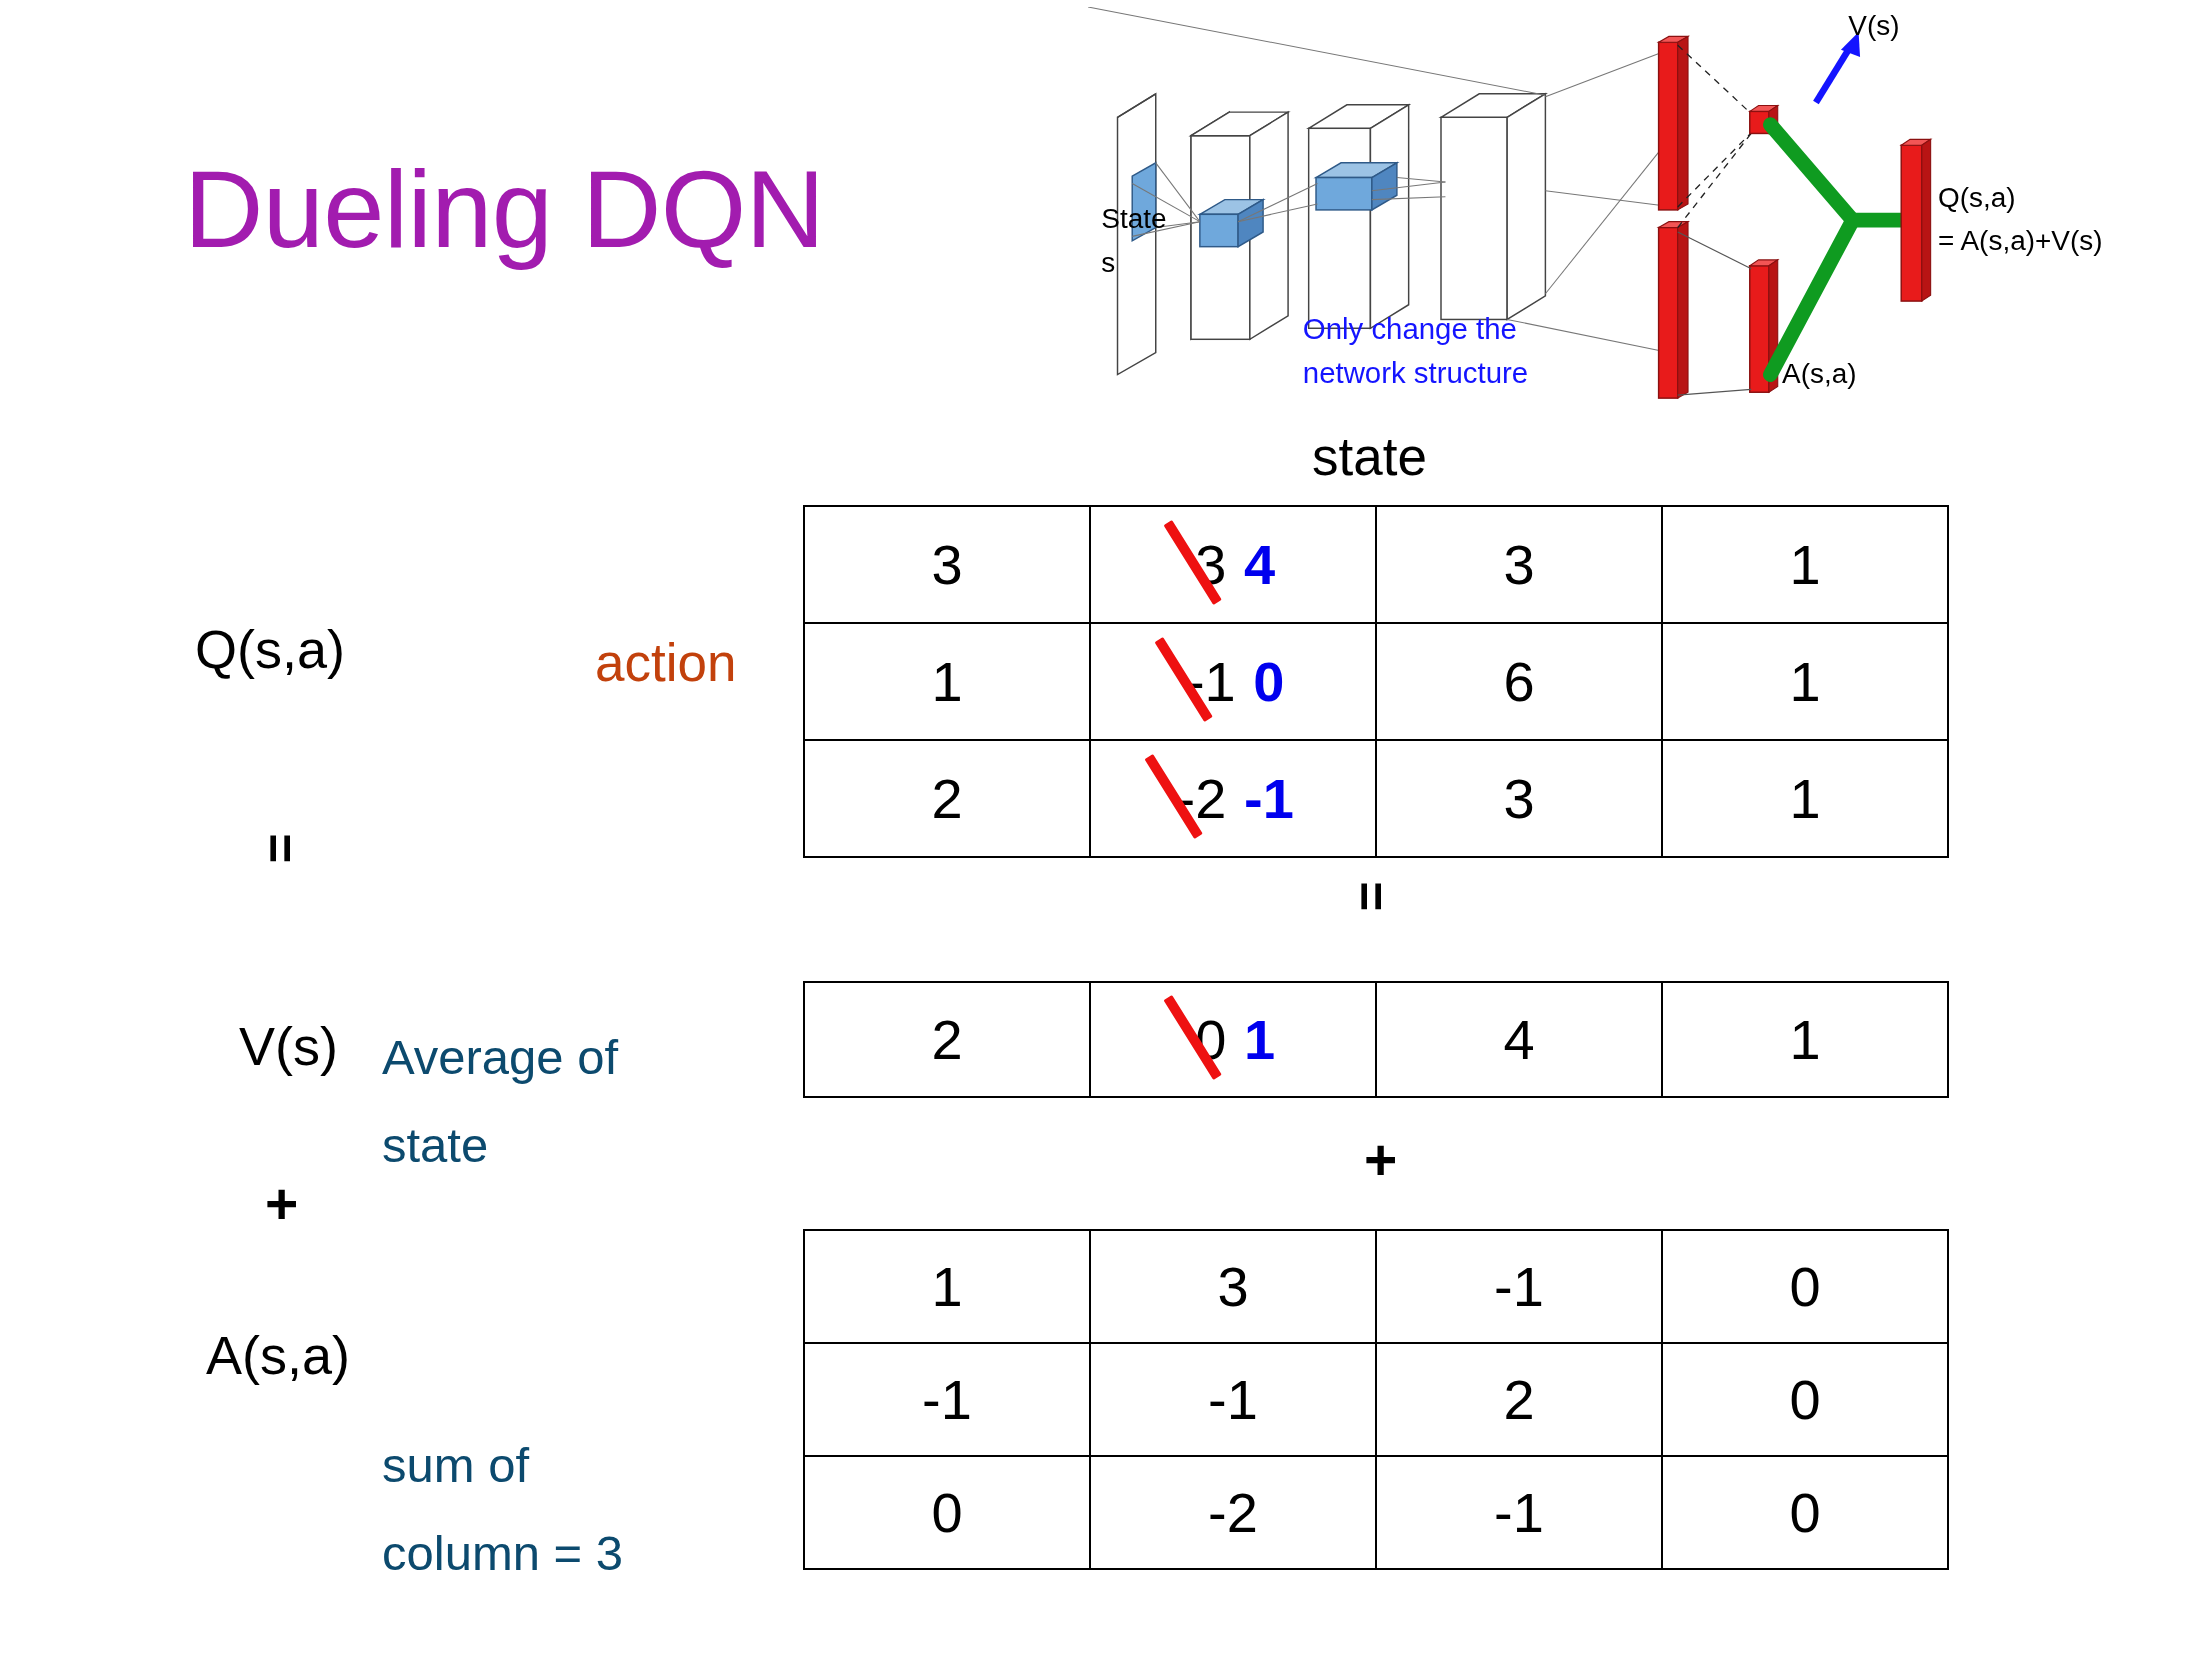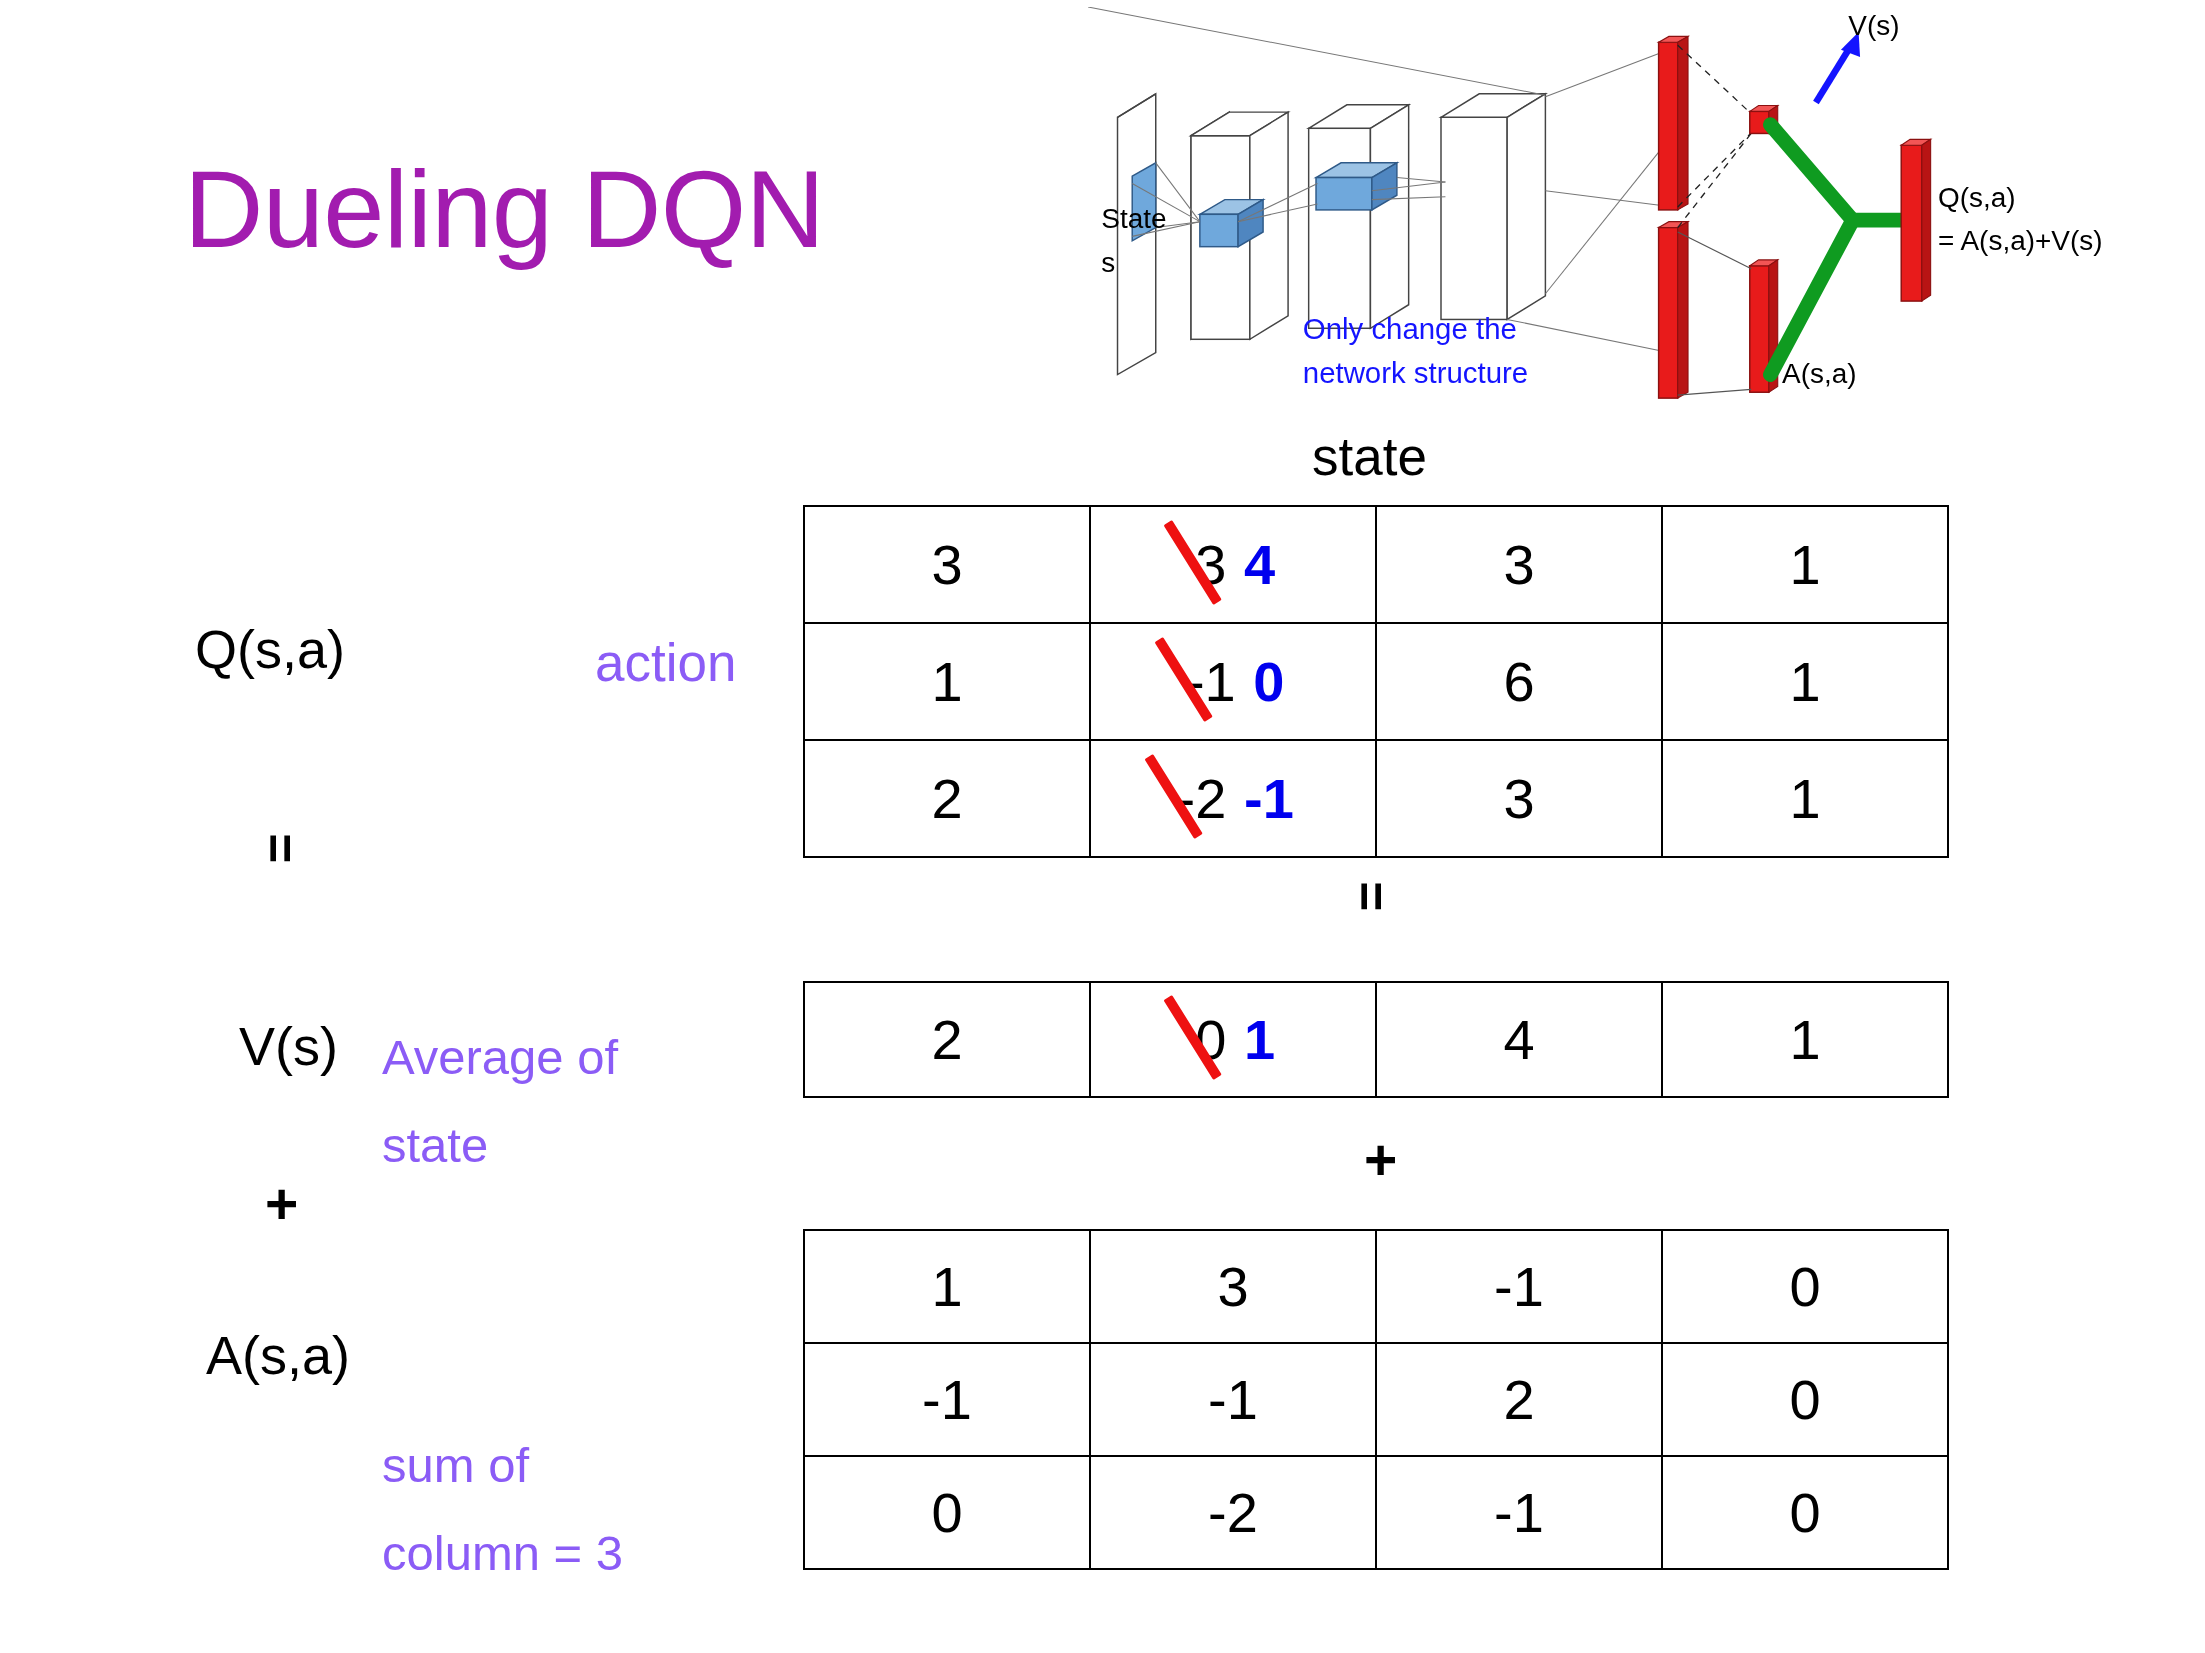--- a/index.html
+++ b/index.html
@@ -52,21 +52,21 @@
 
   
   .side-label {
     font-size: 54px;
     color: #000000;
     white-space: nowrap;
     line-height: 1.05;
   }
   .side-note {
     font-size: 49px;
-    color: #8b5cf6;
+    color: #0c4a6e;
     line-height: 1.18;
     white-space: nowrap;
   }
   .op-sign {
     font-size: 57px;
     font-weight: 700;
     color: #000000;
     line-height: 1;
   }
   .op-eq {
@@ -78,21 +78,21 @@
     transform-origin: center center;
   }
 
   #label-state {
     font-size: 53px;
     color: #000000;
     white-space: nowrap;
   }
   #label-action {
     font-size: 53px;
-    color: #8b5cf6;
+    color: #c2410c;
     white-space: nowrap;
   }
 
   
   .grid {
     position: absolute;
     border-collapse: collapse;
     table-layout: fixed;
     background: #ffffff;
   }

